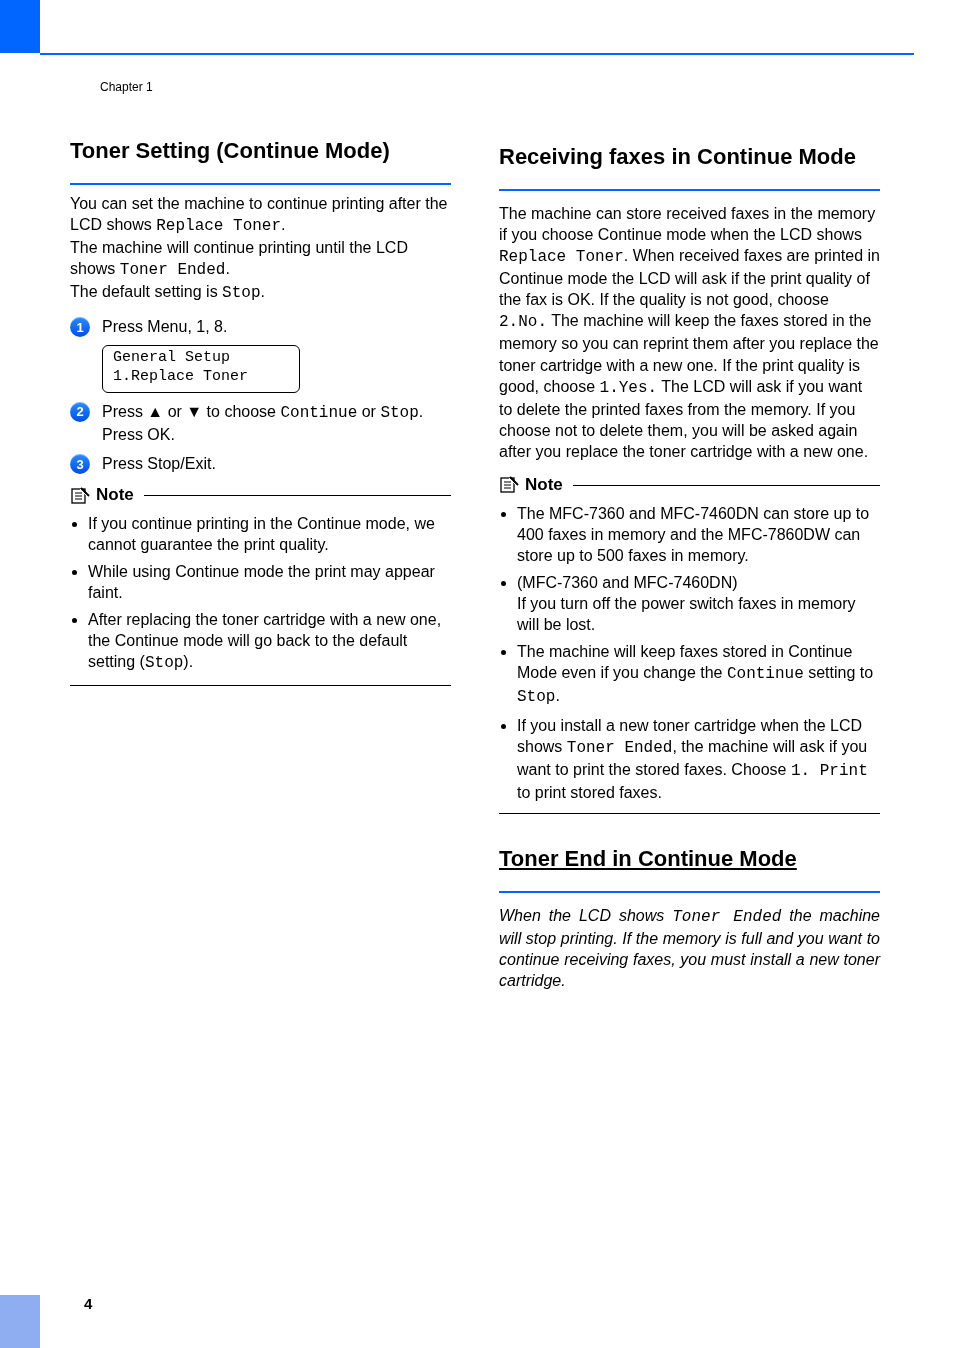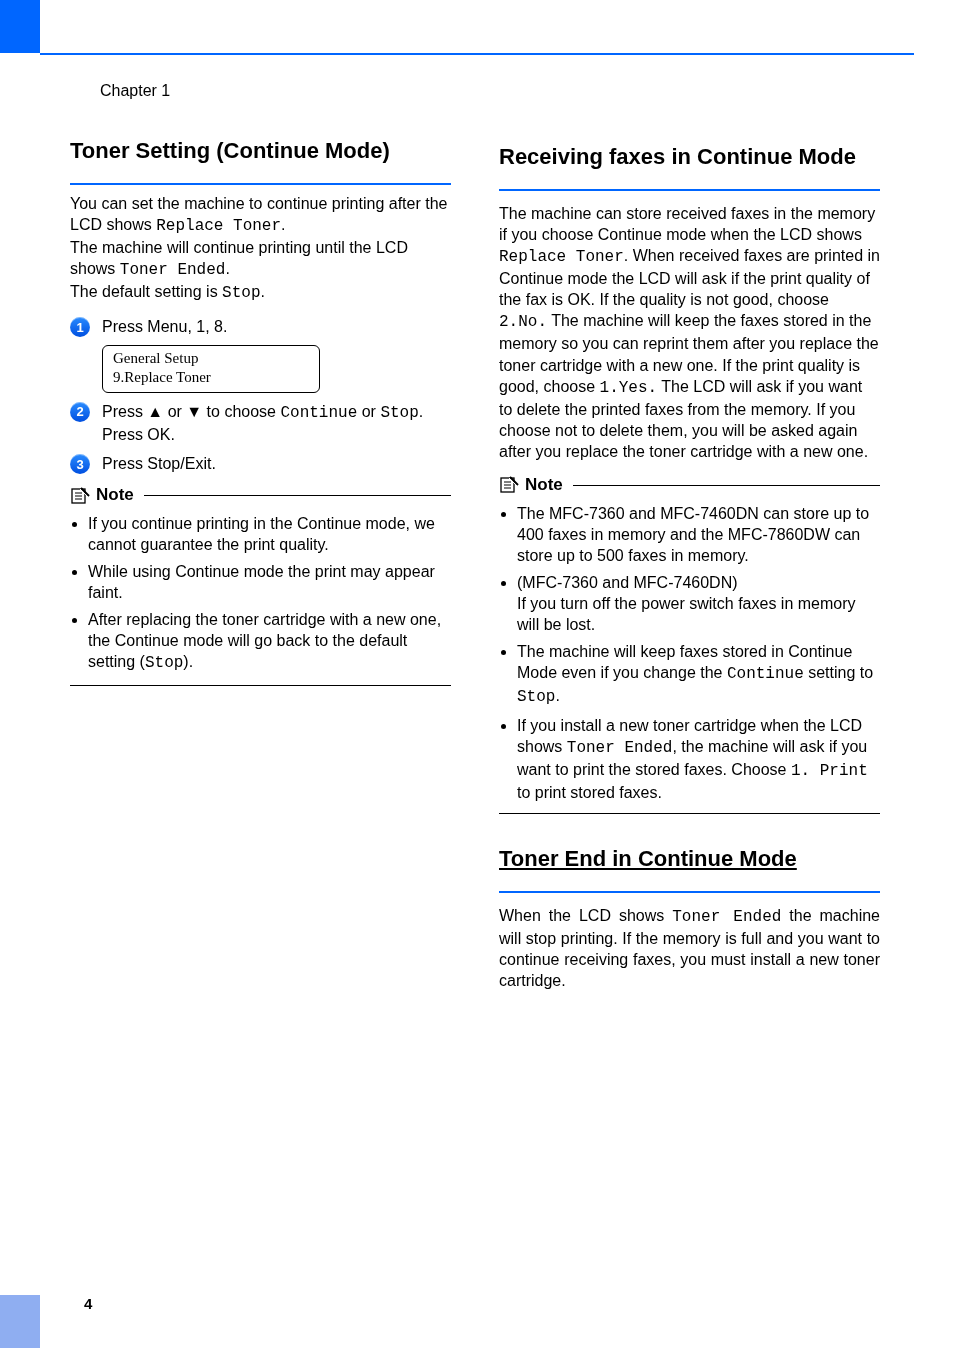--- a/index.html
+++ b/index.html
@@ -12,21 +12,21 @@
     color: #000;
     line-height: 1.32;
     position: relative;
     background: #fff;
   }
   .blue-strip-top { position: absolute; left: 0; top: 0; width: 40px; height: 53px; background: #0066ff; }
   .blue-strip-bottom { position: absolute; left: 0; bottom: 0; width: 40px; height: 53px; background: #8faef1; }
   .top-rule { position: absolute; left: 40px; top: 53px; width: 874px; height: 0; border-top: 2.5px solid #0066ff; }
   .chapter-hdr {
     position: absolute; left: 100px; top: 80px;
-    font-size: 16px; color: #000;
+    font-size: 12px; color: #000;
   }
   .cols {
     position: absolute; left: 70px; top: 138px;
     width: 810px;
     display: flex; gap: 48px;
   }
   .col { width: 381px; }
   .h-main { font-size: 30px; font-weight: bold; margin: 0 0 34px 0; }
   .h-sub { font-size: 22px; font-weight: bold; margin: 0 0 8px 0; border-bottom: 2.5px solid #0066ff; padding-bottom: 18px; line-height:1.22;}
   .para { margin: 12px 0; }
@@ -39,22 +39,22 @@
     background: linear-gradient(180deg,#2a8cff 0%,#004fe0 100%);
     color: #fff; font-size: 13px; font-weight: bold;
     display: flex; align-items: center; justify-content: center;
     flex-shrink: 0; margin-top: 1px;
     box-shadow: inset 0 1px 0 rgba(255,255,255,.4);
   }
   .step .sbody { flex: 1; }
   .lcd {
     border: 1.5px solid #000; border-radius: 6px;
     padding: 3px 10px 5px 10px;
-    margin-top: 8px; width: 218px;
-    font-family: Liberation Serif, serif;
+    margin-top: 8px; width: 198px;
+    font-family: Liberation Mono, monospace;
     font-size: 15px; line-height: 1.25;
   }
   
   .note-wrap { margin: 10px 0 0 0; }
   .note-head { display: flex; align-items: center; font-weight: bold; font-size: 17px; margin-bottom: 4px; }
   .note-head .icon { margin-right: 6px; display:inline-flex; }
   .note-head .line { flex: 1; height: 0; border-top: 1px solid #000; margin-left: 10px; }
   .note-ul { margin: 0; padding: 0 2px 0 18px; list-style: disc; }
   .note-ul li { margin: 6px 0; }
   .note-bottom-rule { border-top: 1px solid #000; margin-top: 10px; }
@@ -85,21 +85,21 @@
       <span>The machine will continue printing until the LCD shows </span><span class="mono">Toner Ended</span><span>.</span><br>
       <span>The default setting is </span><span class="mono">Stop</span><span>.</span>
     </div>
 
     <div class="step">
       <div class="badge">1</div>
       <div class="sbody">
         <span>Press </span><b>Menu</b><span>, </span><b>1</b><span>, </span><b>8</b><span>.</span>
         <div class="lcd">
           <div>General Setup</div>
-          <div>9.Replace Toner</div>
+          <div>1.Replace Toner</div>
         </div>
       </div>
     </div>
 
     <div class="step">
       <div class="badge">2</div>
       <div class="sbody">
         <span>Press </span><span class="arrow">▲</span><span> or </span><span class="arrow">▼</span><span> to choose </span><span class="mono">Continue</span><span> or </span><span class="mono">Stop</span><span>.</span><br>
         <span>Press </span><b>OK</b><span>.</span>
       </div>
@@ -170,19 +170,19 @@
           <span>The machine will keep faxes stored in Continue Mode even if you change the </span><span class="mono">Continue</span><span> setting to </span><span class="mono">Stop</span><span>.</span>
         </li>
         <li>
           <span>If you install a new toner cartridge when the LCD shows </span><span class="mono">Toner Ended</span><span>, the machine will ask if you want to print the stored faxes. Choose </span><span class="mono">1. Print</span><span> to print stored faxes.</span>
         </li>
       </ul>
       <div class="note-bottom-rule"></div>
     </div>
 
     <h2 class="h-sub sect-gap">Toner End in Continue Mode</h2>
-    <div class="para" style="text-align:justify;">
+    <div class="para" style="text-align:justify;font-style:italic;">
       <span>When the LCD shows </span><span class="mono">Toner Ended</span><span> the machine will stop printing. If the memory is full and you want to continue receiving faxes, you must install a new toner cartridge.</span>
     </div>
   </div>
 </div>
 
 <div class="page-num">4</div>
 
 </body></html>

